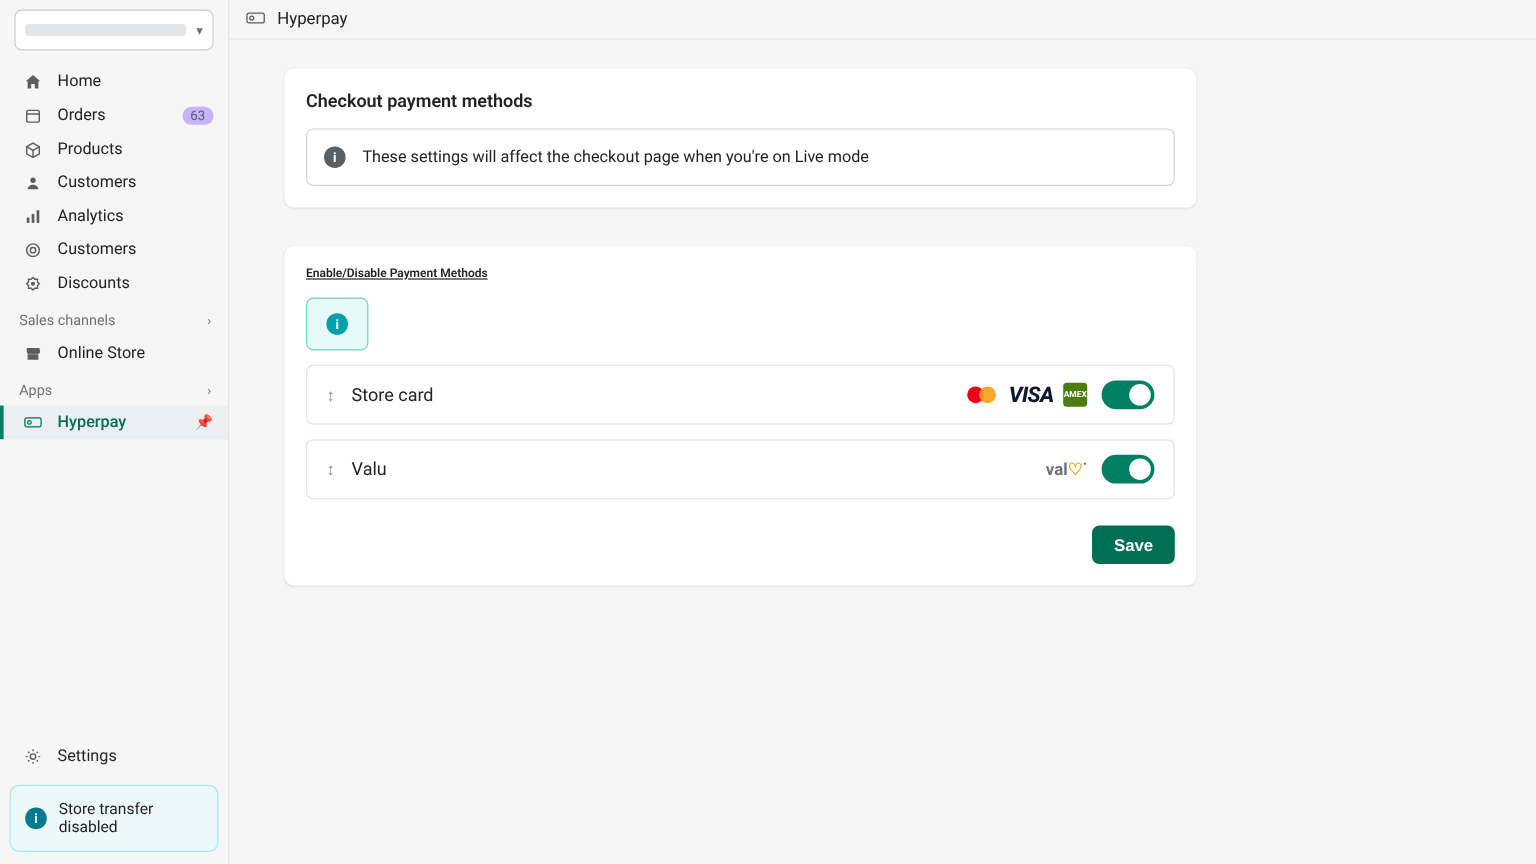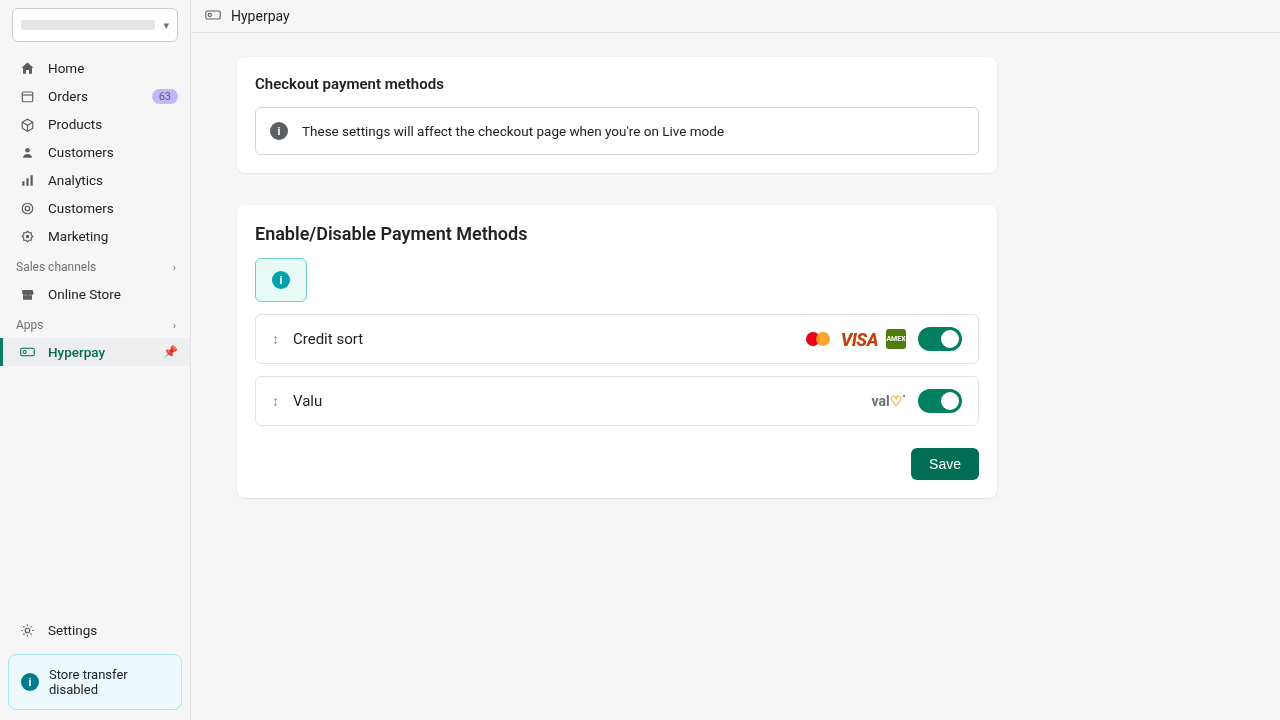--- a/index.html
+++ b/index.html
@@ -27,38 +27,38 @@
 .content { flex: 1; padding: 24px 46px; overflow: auto; }
 .page-head { display: flex; align-items: center; gap: 10px; margin-left: 2px; margin-bottom: 18px; }
 .page-title { font-size: 19px; font-weight: 600; }
 .status-pill { background: #aee9d1; color: #1f5f41; font-size: 12px; padding: 2px 8px; border-radius: 10px; }
 .card { background: #fff; border-radius: 8px; box-shadow: 0 1px 2px rgba(0,0,0,0.06), 0 0 0 1px rgba(0,0,0,0.02); padding: 18px 18px; margin-bottom: 32px; max-width: 760px; }
 .card h3 { font-size: 15px; font-weight: 600; margin-bottom: 14px; }
 .banner { border: 1px solid #d2d5d8; border-radius: 6px; padding: 14px 14px; display: flex; align-items: center; gap: 14px; font-size: 13.5px; color: #202223; }
 .banner.dark .info-circle { background: #5c5f62; }
 .banner.teal { border-color: #6fd1c5; background: #e7faf6; display: inline-flex; padding: 12px 16px; }
 .banner.teal .info-circle { background: #00a0ac; }
-.card2-title { font-size: 18px; font-weight: 600; margin-bottom: 14px; }
+.card2-title { font-size: 10px; font-weight: 600; margin-bottom: 14px; text-decoration: underline; }
 .method-row { border: 1px solid #e1e3e5; border-radius: 6px; padding: 12px 16px; display: flex; align-items: center; margin-top: 12px; }
 .drag-handle { color: #8c9196; margin-right: 14px; font-size: 14px; cursor: grab; }
 .method-name { font-size: 15px; }
 .brands { margin-left: auto; display: flex; align-items: center; gap: 8px; margin-right: 12px; }
 .brand-tile { width: 30px; height: 20px; border-radius: 3px; display: inline-flex; align-items: center; justify-content: center; font-size: 9px; font-weight: 700; color: #fff; }
 .mc { position: relative; width: 30px; height: 20px; }
 .mc::before, .mc::after { content:""; position:absolute; top:3px; width:14px; height:14px; border-radius:50%; }
 .mc::before { left:3px; background:#eb001b; }
 .mc::after { right:3px; background:#f79e1b; opacity:0.92; }
-.visa { color:#c2410c; font-style: italic; font-size: 18px; font-weight: 800; letter-spacing: -0.5px; width: auto; }
+.visa { color:#0f172a; font-style: italic; font-size: 18px; font-weight: 800; letter-spacing: -0.5px; width: auto; }
 .amex { background:#4d7c0f; font-size:7px; text-align:center; line-height:1; padding:3px 0; width:20px; }
 .valu { color:#6d7175; font-size:14px; font-weight:700; letter-spacing:0; }
 .valu .heart { color:#f5a623; }
 .toggle { width: 44px; height: 24px; background: #008060; border-radius: 12px; position: relative; cursor: pointer; flex-shrink: 0; }
 .toggle .knob { position: absolute; top: 3px; right: 3px; width: 18px; height: 18px; background: #fff; border-radius: 50%; }
 .save-row { display: flex; justify-content: flex-end; margin-top: 22px; }
-.save-btn { background: #006e52; color: #fff; border: none; border-radius: 6px; padding: 8px 18px; font-size: 14px; cursor: pointer; }
+.save-btn { background: #006e52; color: #fff; border: none; border-radius: 6px; padding: 8px 18px; font-size: 14px; cursor: pointer; font-weight: bold; }
 svg { display:block; }
 </style>
 </head>
 <body>
 
 <div class="app">
   <aside class="sidebar">
     <div class="store-selector">
       <span class="placeholder"></span>
       <span class="chev">▾</span>
@@ -120,21 +120,21 @@
           </span>
         <span>Customers</span>
       </li>
       <li class="nav-item">
         <span class="icon">
             <svg width="15" height="15" viewBox="0 0 20 20" fill="none" stroke="currentColor" stroke-width="1.6">
               <path d="M10 3l2 2h3v3l2 2-2 2v3h-3l-2 2-2-2H5v-3l-2-2 2-2V5h3z"></path>
               <circle cx="10" cy="10" r="1.5" fill="currentColor"></circle>
             </svg>
           </span>
-        <span>Marketing</span>
+        <span>Discounts</span>
       </li>
     </ul>
 
     <div class="section-header">
       <span>Sales channels</span>
       <span class="chev">›</span>
     </div>
     <ul class="nav">
       <li class="nav-item">
         <span class="icon">
@@ -204,21 +204,21 @@
       </div>
 
       <div class="card">
         <div class="card2-title">Enable/Disable Payment Methods</div>
         <div class="banner teal">
           <span class="info-circle">i</span>
         </div>
 
         <div class="method-row">
           <span class="drag-handle">↕</span>
-          <span class="method-name">Credit sort</span>
+          <span class="method-name">Store card</span>
           <span class="brands">
             <span class="brand-tile mc"></span>
             <span class="visa">VISA</span>
             <span class="brand-tile amex">AMEX</span>
           </span>
           <span class="toggle">
               <span class="knob"></span>
             </span>
         </div>
 

